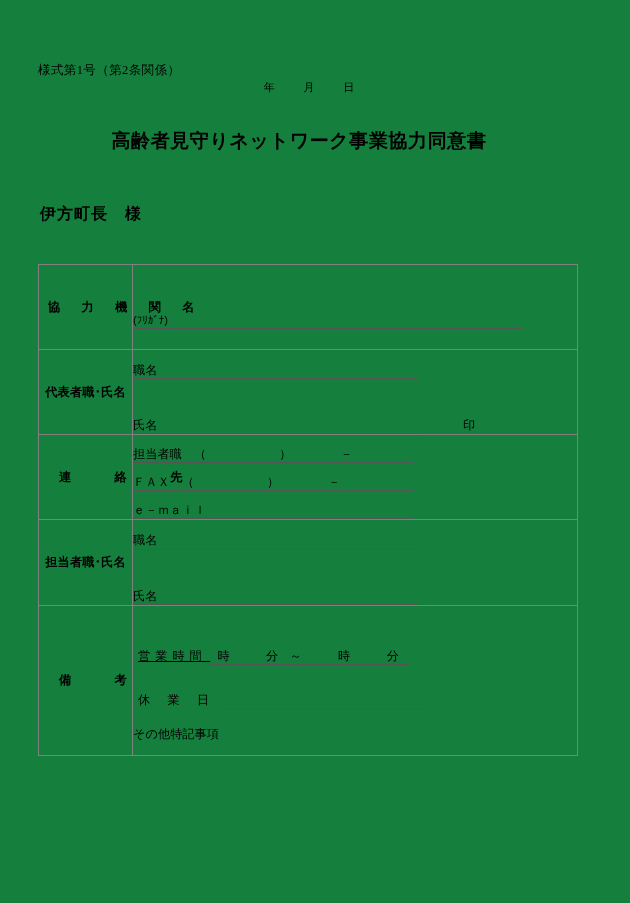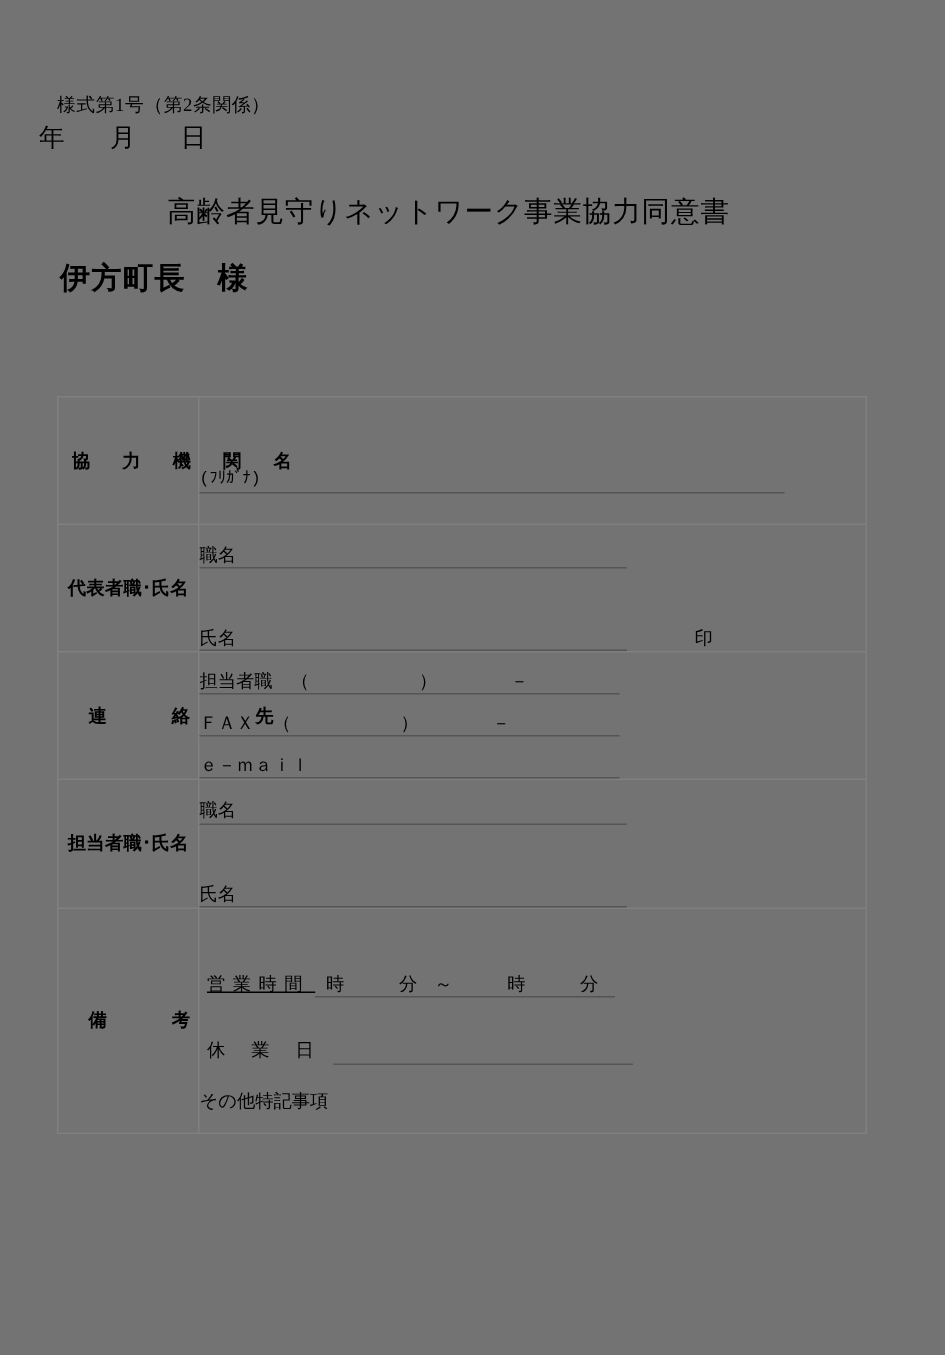--- a/index.html
+++ b/index.html
@@ -12,62 +12,62 @@
     height: 903px;
     font-family: "Liberation Sans", "DejaVu Sans", sans-serif;
     color: #000000;
     position: relative;
     overflow: hidden;
   }
   .page {
     position: relative;
     width: 630px;
     height: 903px;
-    background: #737373;
+    background: #15803d;
   }
 
   
   .form-number {
     position: absolute;
     left: 38px;
     top: 62px;
     font-family: "Liberation Serif", "DejaVu Serif", serif;
     font-size: 12.5px;
     letter-spacing: 0.4px;
     white-space: nowrap;
   }
   .date-line {
     position: absolute;
     left: 0;
     top: 80px;
     width: 592px;
-    text-align: left;
+    text-align: center;
     font-family: "Liberation Serif", "DejaVu Serif", serif;
-    font-size: 17px;
+    font-size: 11px;
     white-space: nowrap;
   }
   .date-line span { margin-left: 26px; }
 
   .doc-title {
     position: absolute;
     left: 0;
     top: 128px;
     width: 598px;
     text-align: center;
     font-size: 19px;
-    font-weight: normal;
+    font-weight: bold;
     letter-spacing: 0.6px;
     white-space: nowrap;
   }
 
   .addressee {
     position: absolute;
     left: 40px;
-    top: 172px;
-    font-size: 20px;
+    top: 204px;
+    font-size: 16px;
     font-weight: bold;
     letter-spacing: 1px;
     white-space: nowrap;
   }
 
   .intro {
     position: absolute;
     left: 57px;
     top: 220px;
     font-size: 12.2px;
@@ -115,21 +115,21 @@
   .fline {
     font-size: 12.2px;
     white-space: nowrap;
     line-height: 1;
   }
   .u {
     border-bottom: 1px solid #555555;
     display: inline-block;
     padding-bottom: 2px;
   }
-  .furigana { margin-top: 28px; font-family: Liberation Mono, monospace; }
+  .furigana { margin-top: 28px; }
   .furigana .u { width: 390px; font-size: 11px; }
 
   .two-line-a { margin-top: 14px; }
   .two-line-b { margin-top: 40px; }
   .lbl-u { width: 285px; }
 
   .seal {
     position: absolute;
     left: 330px;
     font-size: 12.2px;

